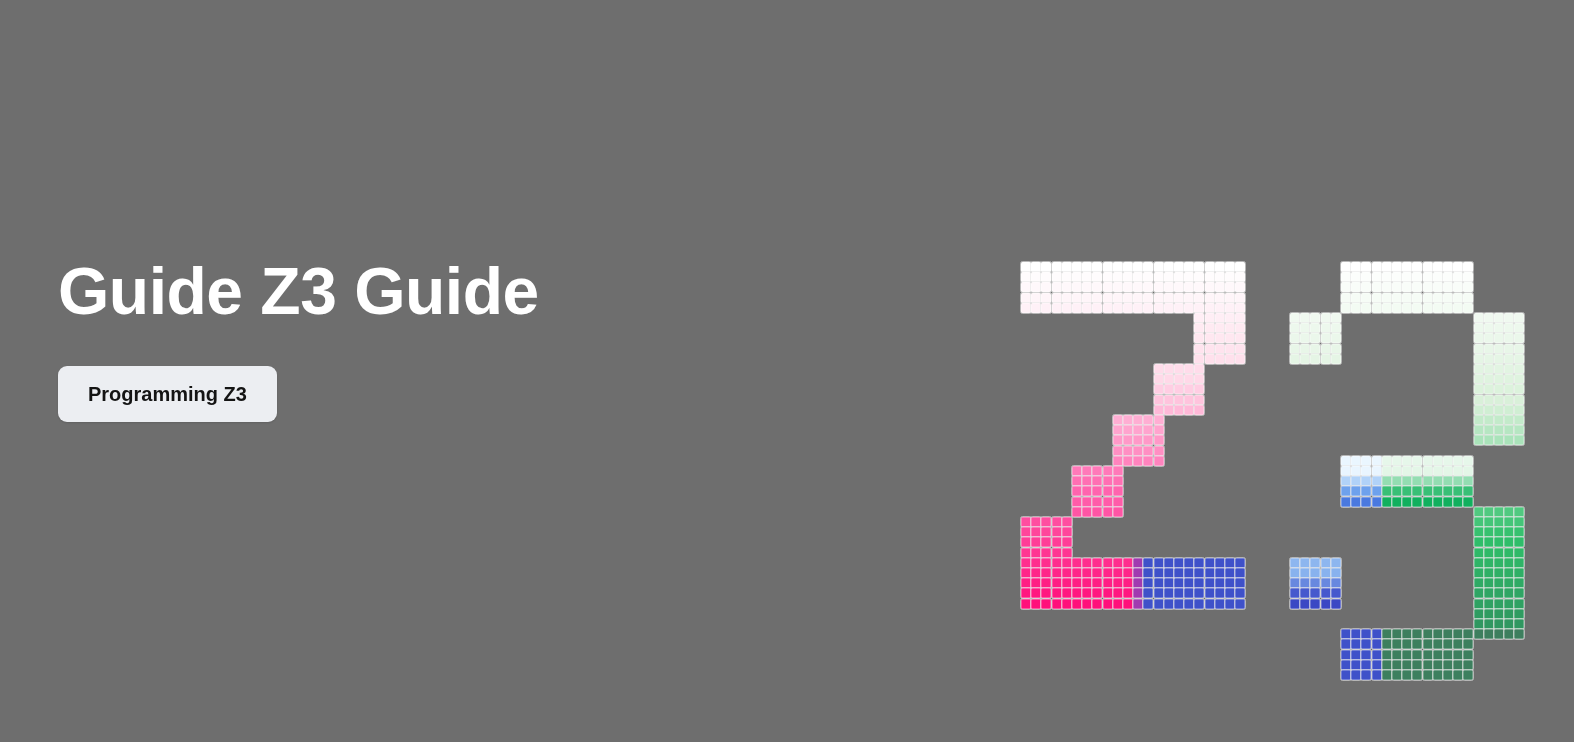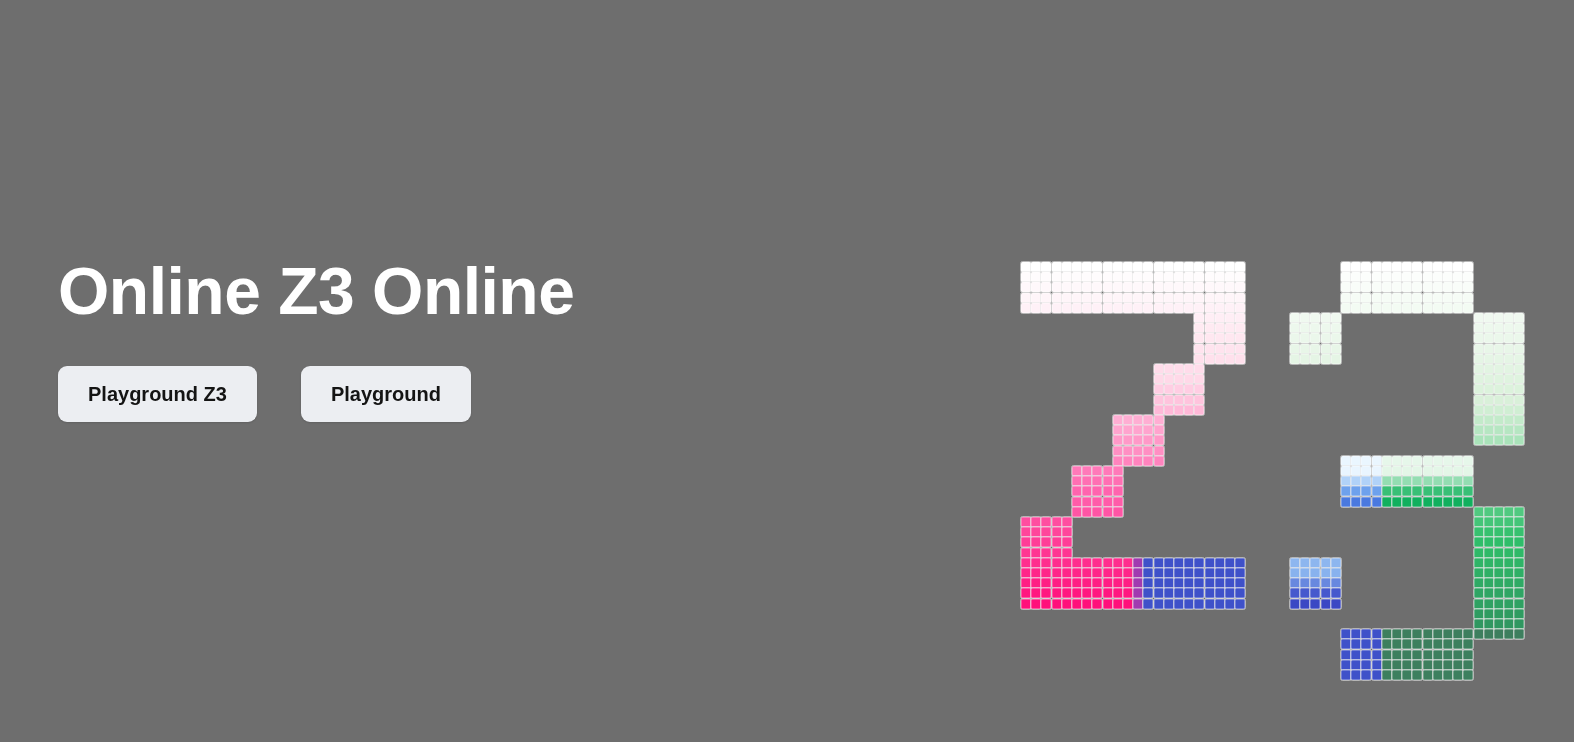--- a/index.html
+++ b/index.html
@@ -88,25 +88,24 @@
     box-shadow: 0 0 0 0.5px rgba(255,255,255,0.55) inset;
     outline: 0.5px solid rgba(230,230,230,0.6);
   }
 </style>
 </head>
 <body style="background: rgb(110, 110, 110);">
 
 <div id="hero">
 
   <div id="hero-text">
-    <h1 id="page-title">Online Z3 Online</h1>
+    <h1 id="page-title">Guide Z3 Guide</h1>
 
     <div id="cta-row">
-      <button class="cta-button">Playground Z3</button>
-      <button class="cta-button">Playground</button>
+      <button class="cta-button">Programming Z3</button>
     </div>
   </div>
 
   <div id="logo">
     <div class="glyph" id="glyph-z">
         <div class="pxcell" style="left: 0px; top: 0px; width: 10px; height: 10px; background: rgb(255, 255, 255);"></div>
         <div class="pxcell" style="left: 10.2px; top: 0px; width: 10px; height: 10px; background: rgb(255, 255, 255);"></div>
         <div class="pxcell" style="left: 20.4px; top: 0px; width: 10px; height: 10px; background: rgb(255, 255, 255);"></div>
         <div class="pxcell" style="left: 30.6px; top: 0px; width: 10px; height: 10px; background: rgb(255, 255, 255);"></div>
         <div class="pxcell" style="left: 40.8px; top: 0px; width: 10px; height: 10px; background: rgb(255, 255, 255);"></div>

